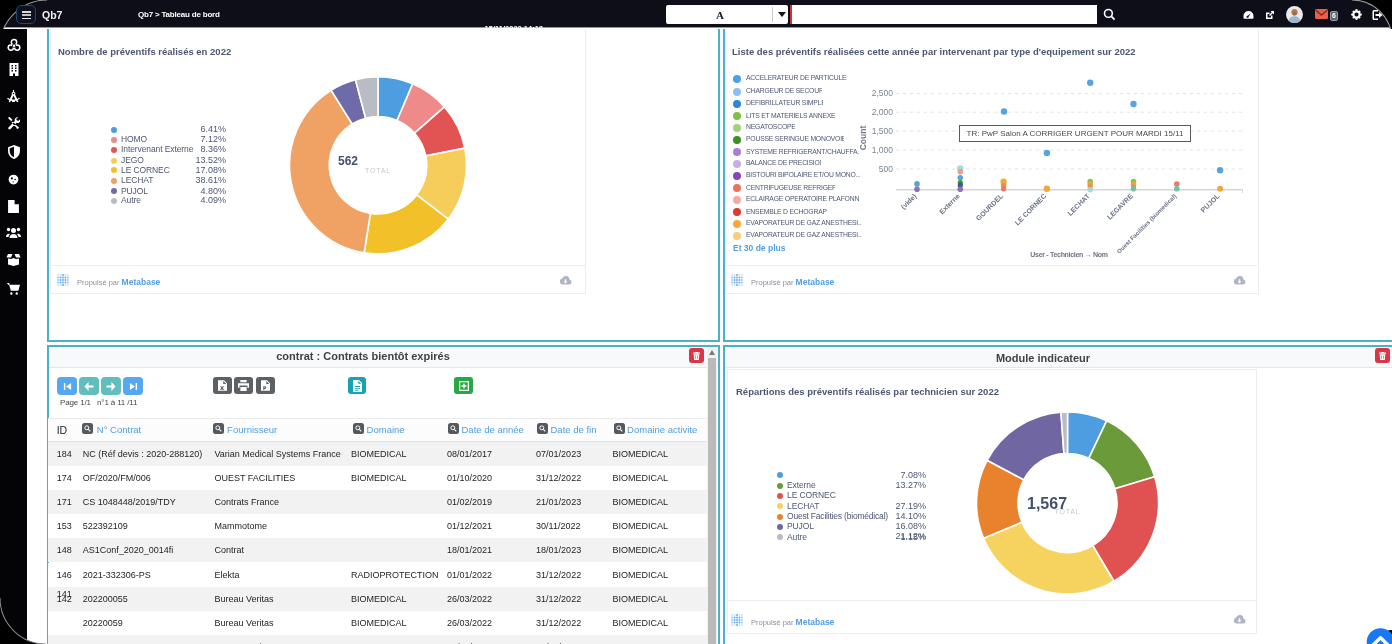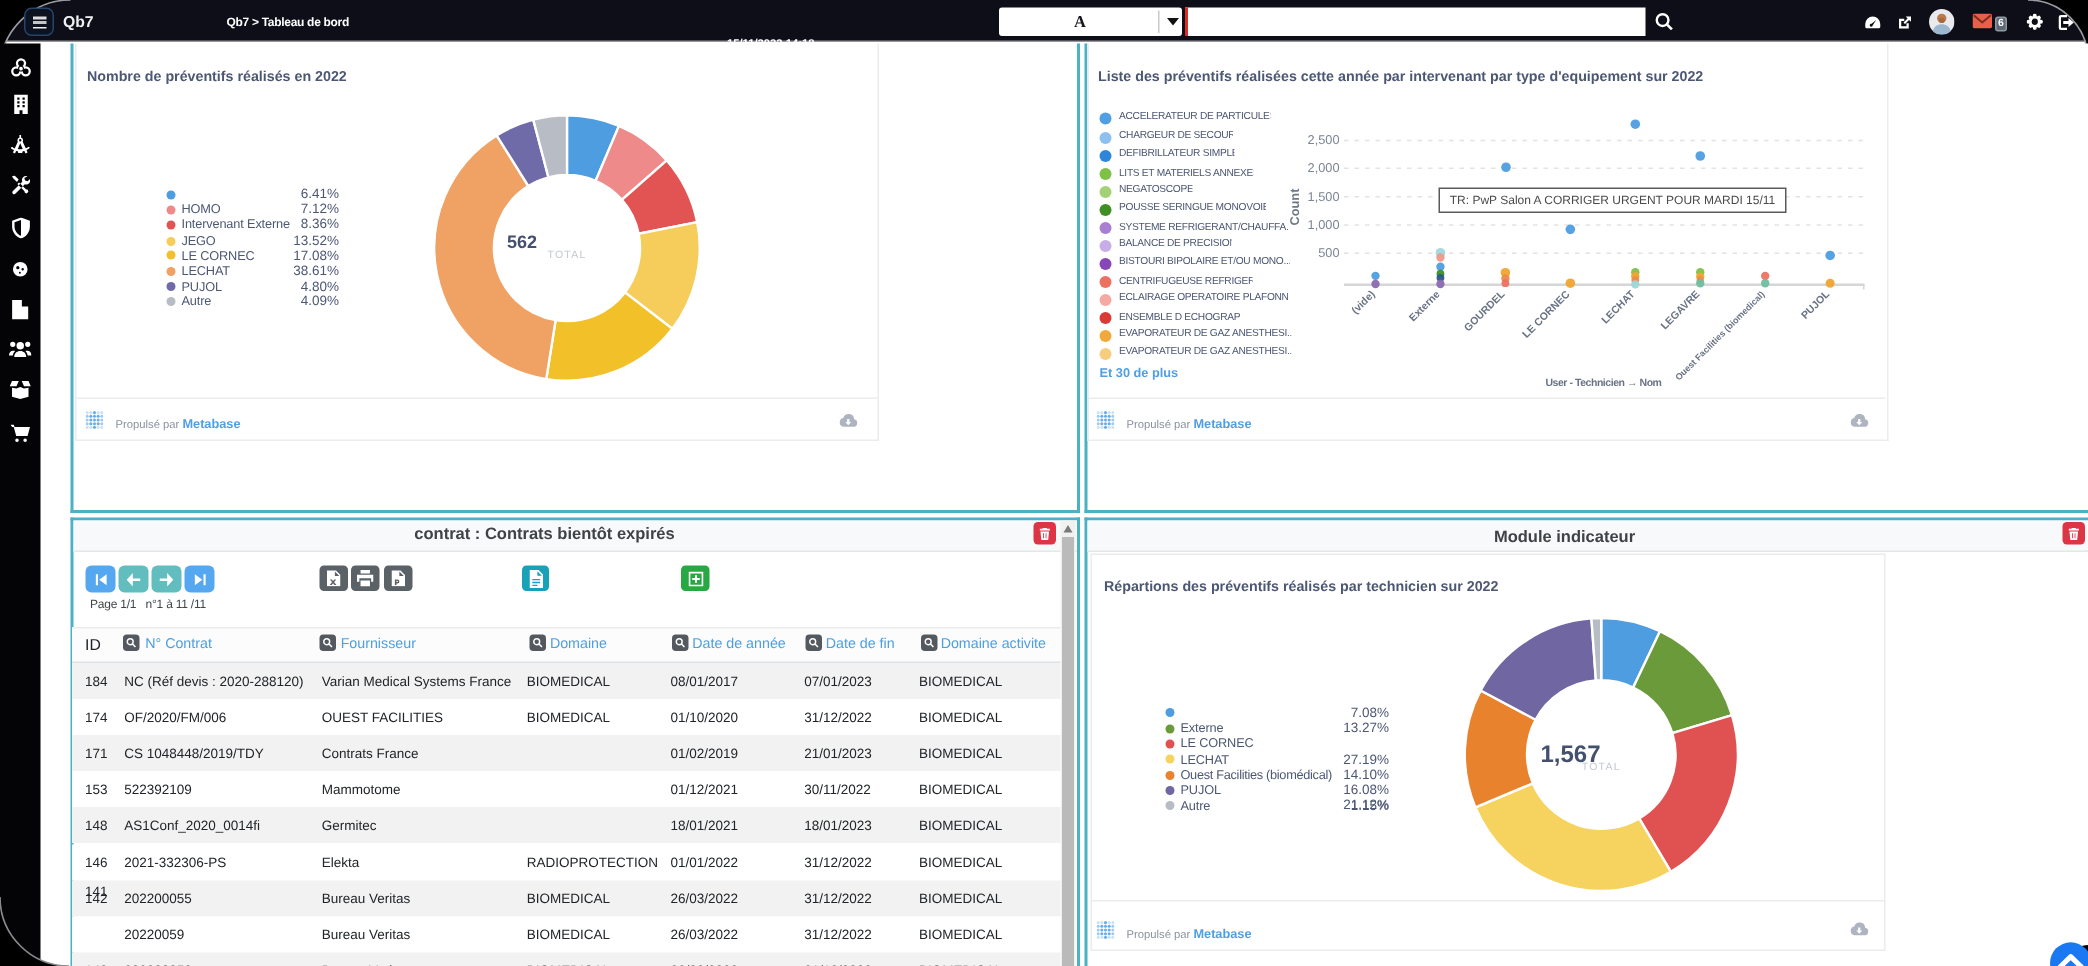--- a/index.html
+++ b/index.html
@@ -31,21 +31,21 @@
       <path d="M47 0 A47 47 0 0 0 0 47" fill="none" stroke="#9a9aa0" stroke-width="1.1"></path>
       <path d="M1392 0 L1352 0 A40 40 0 0 1 1392 40 Z" fill="#000"></path>
       <path d="M1352 0 A40 40 0 0 1 1392 40" fill="none" stroke="#9a9aa0" stroke-width="1.1"></path>
     </svg>
     <div class="abs" style="left:16px;top:5px;width:20px;height:19px;border:1px solid #25456b;border-radius:5px;background:#0c1220;">
       <div class="abs" style="left:5px;top:5px;width:9px;height:1.7px;background:#dcdcdc;"></div>
       <div class="abs" style="left:5px;top:8.3px;width:9px;height:1.7px;background:#c4c4c4;"></div>
       <div class="abs" style="left:5px;top:11.6px;width:9px;height:1.7px;background:#ededed;"></div>
     </div>
     <div class="abs" style="left:42px;top:8.5px;font-size:10.5px;font-weight:bold;color:#f0f0f2;">Qb7</div>
-    <div class="abs" style="left:138px;top:10px;font-size:8px;font-weight:bold;color:#fff;white-space:nowrap;letter-spacing:-0.2px;margin-left:13px;">Qb7 &gt; Tableau de bord</div>
+    <div class="abs" style="left:138px;top:10px;font-size:8px;font-weight:bold;color:#fff;white-space:nowrap;letter-spacing:-0.2px;">Qb7 &gt; Tableau de bord</div>
     <div class="abs" style="left:440px;top:6px;width:103px;text-align:right;color:#fff;font-size:7.5px;font-weight:bold;line-height:7.8px;margin-top:19px;">15/11/2022 14:18<br><span style="font-size:7px;">Saad ELIDRISSI</span></div>
 
     <div class="abs" style="left:666px;top:5px;width:122px;height:19px;background:#fff;border-radius:2px;">
       <div class="abs" style="left:47px;top:3.5px;width:14px;height:13px;font-size:11px;font-weight:bold;color:#15151c;text-align:center;font-family:'Liberation Serif',serif;">A</div>
       <div class="abs" style="left:106px;top:2px;width:1px;height:15px;background:#c9c9c9;"></div>
       <div class="abs" style="left:112px;top:7px;width:0;height:0;border-left:4px solid transparent;border-right:4px solid transparent;border-top:5px solid #111;"></div>
     </div>
 
     <div class="abs" style="left:790px;top:5px;width:307px;height:19px;background:#fff;border-left:2px solid #e02b2b;"></div>
 
@@ -469,21 +469,21 @@
     <div class="abs" style="left:48px;top:514.1px;width:659px;height:24.2px;background:#ffffff;"></div>
     <div class="abs" style="left:56.7px;top:521.1px;font-size:9px;color:#212529;white-space:nowrap;">153</div>
     <div class="abs" style="left:82.8px;top:521.1px;font-size:9px;color:#212529;white-space:nowrap;">522392109</div>
     <div class="abs" style="left:214.5px;top:521.1px;font-size:9px;color:#212529;white-space:nowrap;">Mammotome</div>
     <div class="abs" style="left:447.0px;top:521.1px;font-size:9px;color:#212529;white-space:nowrap;">01/12/2021</div>
     <div class="abs" style="left:536.1px;top:521.1px;font-size:9px;color:#212529;white-space:nowrap;">30/11/2022</div>
     <div class="abs" style="left:612.6px;top:521.1px;font-size:9px;color:#212529;white-space:nowrap;">BIOMEDICAL</div>
     <div class="abs" style="left:48px;top:538.3px;width:659px;height:24.2px;background:#f2f2f2;"></div>
     <div class="abs" style="left:56.7px;top:545.3px;font-size:9px;color:#212529;white-space:nowrap;">148</div>
     <div class="abs" style="left:82.8px;top:545.3px;font-size:9px;color:#212529;white-space:nowrap;">AS1Conf_2020_0014fi</div>
-    <div class="abs" style="left:214.5px;top:545.3px;font-size:9px;color:#212529;white-space:nowrap;">Germitec</div>
+    <div class="abs" style="left:214.5px;top:545.3px;font-size:9px;color:#212529;white-space:nowrap;">Contrat</div>
     <div class="abs" style="left:447.0px;top:545.3px;font-size:9px;color:#212529;white-space:nowrap;">18/01/2021</div>
     <div class="abs" style="left:536.1px;top:545.3px;font-size:9px;color:#212529;white-space:nowrap;">18/01/2023</div>
     <div class="abs" style="left:612.6px;top:545.3px;font-size:9px;color:#212529;white-space:nowrap;">BIOMEDICAL</div>
     <div class="abs" style="left:48px;top:562.5px;width:659px;height:24.2px;background:#ffffff;"></div>
     <div class="abs" style="left:56.7px;top:569.5px;font-size:9px;color:#212529;white-space:nowrap;">146</div>
     <div class="abs" style="left:82.8px;top:569.5px;font-size:9px;color:#212529;white-space:nowrap;">2021-332306-PS</div>
     <div class="abs" style="left:214.5px;top:569.5px;font-size:9px;color:#212529;white-space:nowrap;">Elekta</div>
     <div class="abs" style="left:351.1px;top:569.5px;font-size:9px;color:#212529;white-space:nowrap;">RADIOPROTECTION</div>
     <div class="abs" style="left:447.0px;top:569.5px;font-size:9px;color:#212529;white-space:nowrap;">01/01/2022</div>
     <div class="abs" style="left:536.1px;top:569.5px;font-size:9px;color:#212529;white-space:nowrap;">31/12/2022</div>

